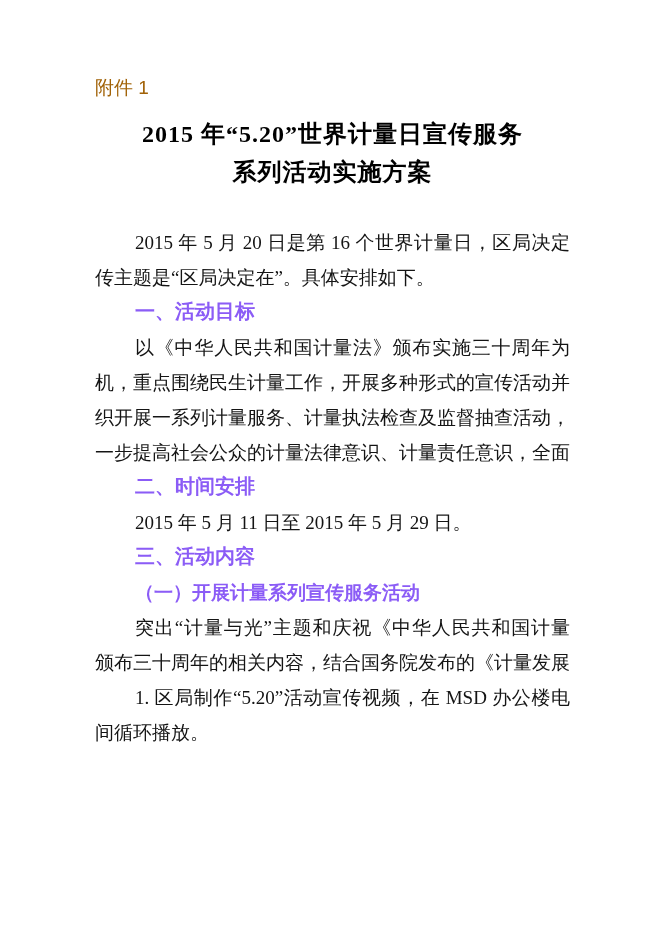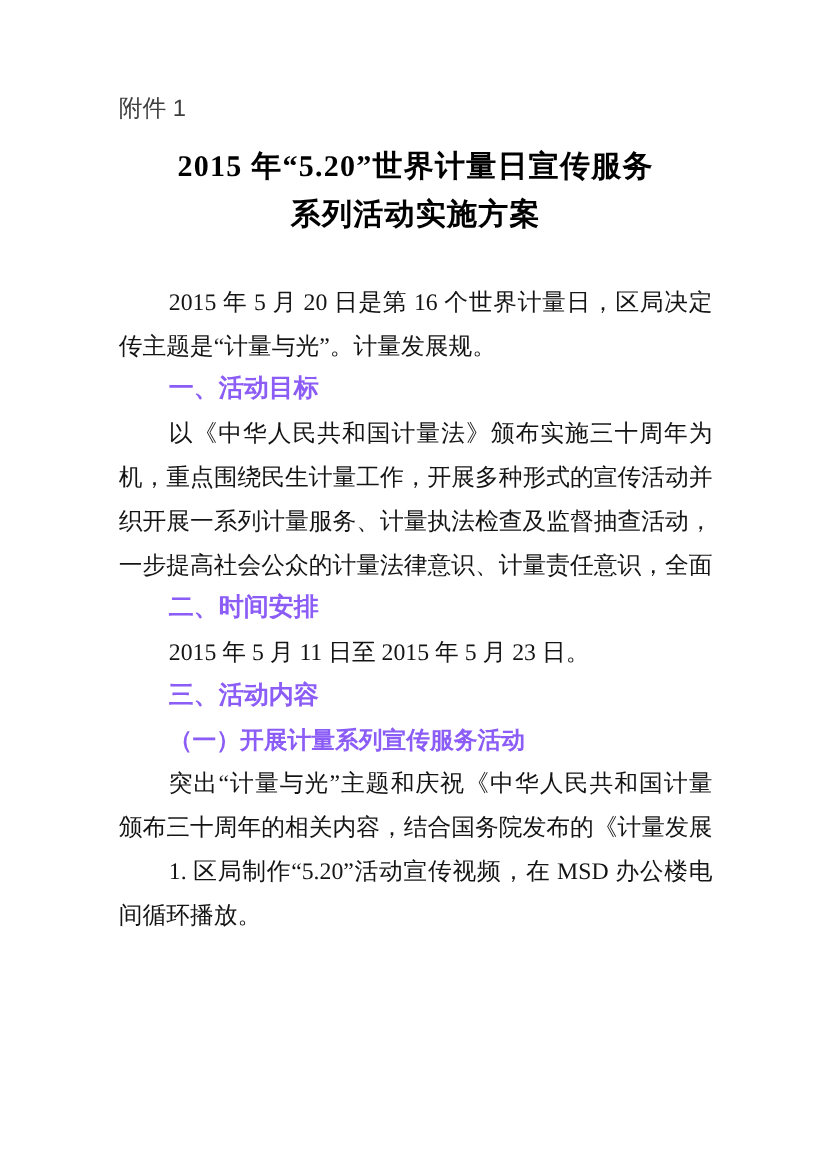--- a/index.html
+++ b/index.html
@@ -16,21 +16,21 @@
     color: #111111;
     box-sizing: border-box;
     padding: 76px 92px 0 95px;
     overflow: hidden;
     font-family: "Liberation Serif", serif;
   }
   .attachment {
     font-family: "Liberation Sans", sans-serif;
     font-size: 19px;
     line-height: 24px;
-    color: #404040;
+    color: #a16207;
   }
   .title {
     margin: 15px 0 0 0;
     padding: 0;
     text-align: center;
     font-family: "Liberation Serif", serif;
     font-weight: bold;
     font-size: 24px;
     line-height: 38px;
     color: #000000;
@@ -78,28 +78,28 @@
 
   <div class="attachment">附件 1</div>
 
   <h1 class="title">
     <span class="tline">2015 年“5.20”世界计量日宣传服务</span>
     <span class="tline">系列活动实施方案</span>
   </h1>
 
   <div class="doc-body">
     <div class="ln ind jf">2015 年 5 月 20 日是第 16 个世界计量日，区局决定在</div>
-    <div class="ln">传主题是“计量与光”。计量发展规。</div>
+    <div class="ln">传主题是“区局决定在”。具体安排如下。</div>
     <div class="ln ind hd">一、活动目标</div>
     <div class="ln ind jf">以《中华人民共和国计量法》颁布实施三十周年为契</div>
     <div class="ln jf">机，重点围绕民生计量工作，开展多种形式的宣传活动并组</div>
     <div class="ln jf">织开展一系列计量服务、计量执法检查及监督抽查活动，进</div>
     <div class="ln jf">一步提高社会公众的计量法律意识、计量责任意识，全面提</div>
     <div class="ln ind hd">二、时间安排</div>
-    <div class="ln ind">2015 年 5 月 11 日至 2015 年 5 月 23 日。</div>
+    <div class="ln ind">2015 年 5 月 11 日至 2015 年 5 月 29 日。</div>
     <div class="ln ind hd">三、活动内容</div>
     <div class="ln ind hk">（一）开展计量系列宣传服务活动</div>
     <div class="ln ind jf">突出“计量与光”主题和庆祝《中华人民共和国计量法》</div>
     <div class="ln jf">颁布三十周年的相关内容，结合国务院发布的《计量发展规</div>
     <div class="ln ind jf">1. 区局制作“5.20”活动宣传视频，在 MSD 办公楼电梯</div>
     <div class="ln">间循环播放。</div>
   </div>
 
 </div>
 

